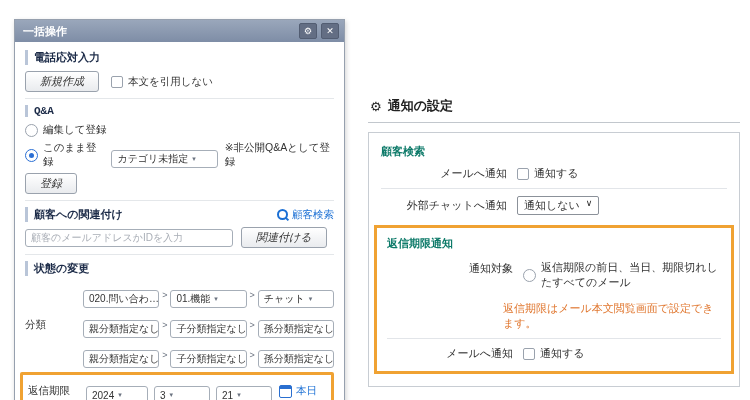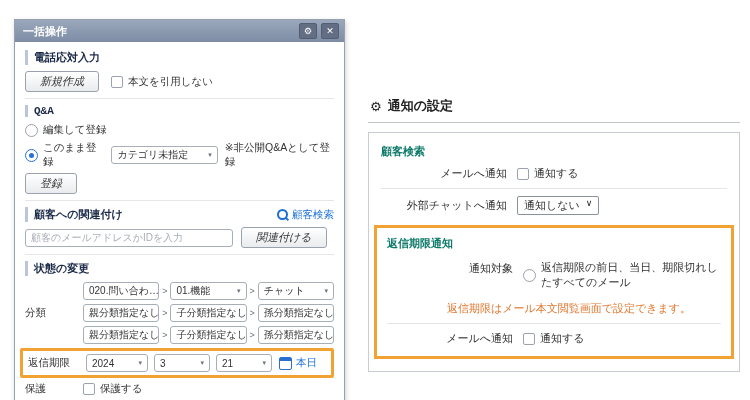--- a/index.html
+++ b/index.html
@@ -19,22 +19,22 @@
   .hr{border-top:1px solid #e4e7ea;margin:6px 0;}
   .btn{display:inline-block;padding:2px 14px;background:linear-gradient(#ffffff,#e9ebee);
        border:1px solid #9aa2ad;border-radius:3px;font-size:11px;color:#333;cursor:pointer;white-space:nowrap;font-style:italic;}
   .row{display:flex;align-items:center;margin-bottom:4px;}
   .chk{width:10px;height:10px;border:1px solid #9aa2ad;border-radius:2px;background:#fff;display:inline-block;
        margin-right:5px;flex:none;cursor:pointer;}
   .radio{width:11px;height:11px;border:1px solid #9aa2ad;border-radius:50%;background:#fff;display:inline-flex;
          align-items:center;justify-content:center;margin-right:5px;flex:none;cursor:pointer;}
   .radio.on{border-color:#2b6fd4;}
   .radio.on::after{content:"";width:5px;height:5px;border-radius:50%;background:#2b6fd4;}
-  .sel{display:inline-flex;align-items:center;justify-content:space-between;background:#fff;border:1px solid #a6aeb8;
-       border-radius:3px;padding:0 5px;font-size:10px;color:#333;height:18px;box-sizing:border-box;cursor:pointer;white-space:nowrap;overflow:hidden;}
+  .sel{display:inline-flex;align-items:center;background:#fff;border:1px solid #a6aeb8;
+       border-radius:3px;padding:0 5px;font-size:10px;color:#333;height:18px;box-sizing:border-box;cursor:pointer;white-space:nowrap;overflow:hidden;margin-top:8px;}
   .sel .ar{font-size:7px;color:#6b7380;margin-left:4px;flex:none;}
   .lbl{width:58px;flex:none;}
   .cls-sel{width:79px;}
   .sep{margin:0 3px;color:#6b7380;font-size:9px;flex:none;}
   .qa-note{margin-left:7px;color:#333;}
   .link{color:#1a6fd4;cursor:pointer;text-decoration:none;display:inline-flex;align-items:center;}
   .mag{width:7px;height:7px;border:2px solid #1a6fd4;border-radius:50%;position:relative;display:inline-block;margin-right:4px;}
   .mag::after{content:"";position:absolute;width:4px;height:2px;background:#1a6fd4;transform:rotate(45deg);right:-3px;bottom:-2px;}
   .txt-input{height:18px;box-sizing:border-box;border:1px solid #a6aeb8;border-radius:3px;font-size:10px;
              padding:0 5px;color:#333;width:208px;font-family:inherit;}
@@ -55,21 +55,21 @@
   .teal-h{color:#0d7a69;font-weight:bold;margin:1px 0 7px;font-size:11px;}
   .srow{display:flex;align-items:center;margin-top:7px;}
   .sl{width:126px;text-align:right;padding-right:10px;flex:none;}
   .sdiv{border-top:1px solid #e2e5e9;margin-top:7px;}
   .sel2{display:inline-flex;align-items:flex-start;background:#fff;border:1px solid #8b9199;border-radius:2px;
         padding:1px 6px;font-size:11px;color:#333;cursor:pointer;}
   .sel2 .chev{margin-left:6px;font-size:9px;color:#222;}
   .obox{border:3px solid #f0a232;margin:10px -7px 0;padding:7px 10px 10px;}
   .optcol{display:flex;flex-direction:column;}
   .opt{display:flex;align-items:center;margin:2px 0;}
-  .note{color:#e0762e;margin:9px 0 1px 60px;}
+  .note{color:#e0762e;margin:9px 0 1px 116px;}
 </style>
 </head>
 <body>
 
 <div class="canvas">
 
   <div class="dialog">
     <div class="dlg-title">
       <span>一括操作</span>
       <span class="sp"></span>

